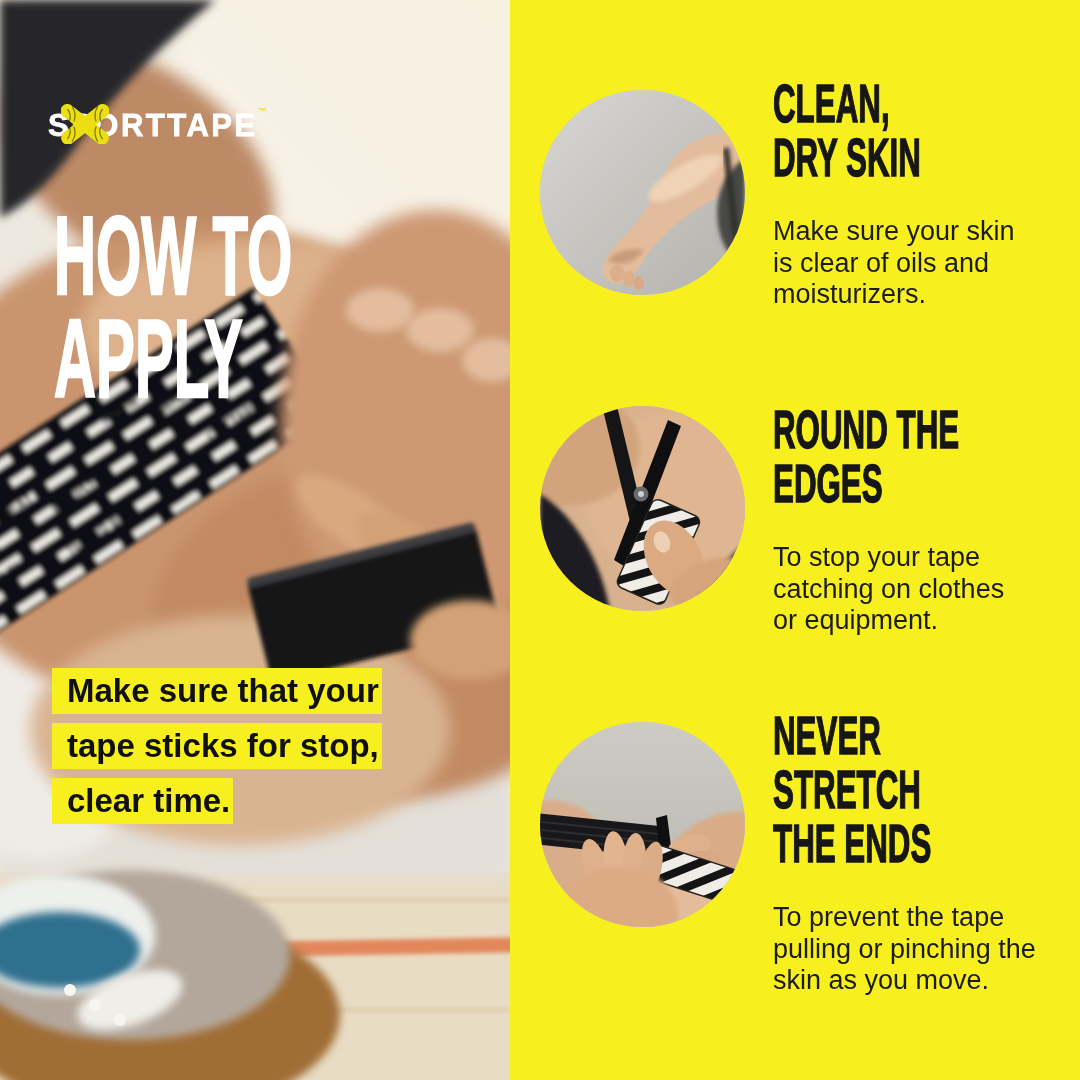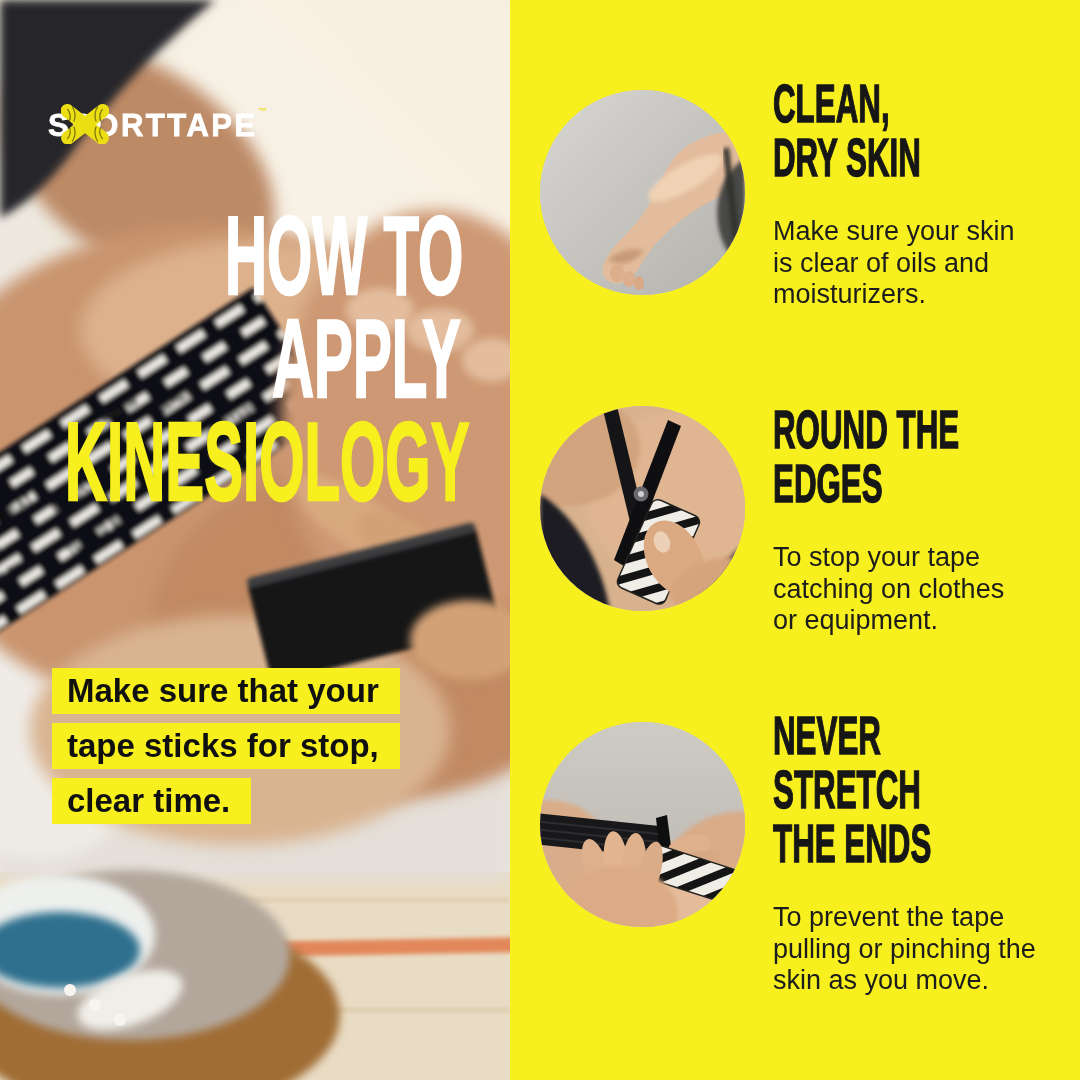--- a/index.html
+++ b/index.html
@@ -17,34 +17,34 @@
   .photo-half svg { position:absolute; left:0; top:0; }
 
   .logo { position:absolute; left:48px; top:108px; display:flex; align-items:center; }
   .logo-text {
     color:#ffffff; font-weight:700; font-size:31px; letter-spacing:2.5px;
     -webkit-text-stroke:0.8px #ffffff;
   }
   .logo-x { margin-left:13px; margin-top:-4px; }
   .logo-tm { color:#EBDE12; font-size:9px; font-weight:700; align-self:flex-start; margin-top:-2px; }
 
-  .hero-title { position:absolute; left:65px; top:204px;text-align:center; }
+  .hero-title { position:absolute; left:54px; top:204px; }
   .hero-line { height:103px; white-space:nowrap; }
   .cond {
     display:inline-block; transform:scaleX(0.52); transform-origin:0 0;
     font-weight:700; font-size:112px; line-height:103px; letter-spacing:0px;
   }
   .hero-line.white .cond { color:#ffffff; -webkit-text-stroke:2.5px #ffffff; }
   .hero-line.yellow .cond { color:#F7EF1E; -webkit-text-stroke:2.5px #F7EF1E; }
 
   .tagline { position:absolute; left:52px; top:668px; }
   .tag-line {
     display:table; background:#F7F01E; color:#101010;
     font-weight:700; font-size:33px; line-height:33px;
-    padding:6px 21px 7px 15px; margin-bottom:9px; white-space:nowrap;
+    padding:6px 3px 7px 15px; margin-bottom:9px; white-space:nowrap;
   }
 
   
   .yellow-panel {
     position:absolute; left:510px; top:0; width:551px; height:1080px;
     background:#F7F01E;
   }
   .circle {
     position:absolute; left:30px; width:205px; height:205px;
     border-radius:50%; overflow:hidden; background:#c9c6c0;
@@ -171,21 +171,20 @@
           <rect x="-6" y="17" width="72" height="17" rx="8.5" fill="#EBDE12" transform="rotate(-38 30 25)"></rect>
           <path d="M8,6 Q14,14 10,22 M14,3 Q20,13 16,22 M46,3 Q40,13 44,22 M52,6 Q46,14 50,22 M8,44 Q14,36 10,28 M14,47 Q20,37 16,28 M46,47 Q40,37 44,28 M52,44 Q46,36 50,28" stroke="#2b2506" stroke-width="1.6" fill="none" opacity="0.55"></path>
         </g>
       </svg>
       <span class="logo-tm">™</span>
     </div>
 
     <div class="hero-title">
       <div class="hero-line white"><span class="cond">HOW TO</span></div>
       <div class="hero-line white"><span class="cond">APPLY</span></div>
-      <div class="hero-line yellow"><span class="cond">KINESIOLOGY</span></div>
     </div>
 
     <div class="tagline">
       <div class="tag-line">Make sure that your</div>
       <div class="tag-line">tape sticks for stop,</div>
       <div class="tag-line">clear time.</div>
     </div>
   </div>
 
   <div class="yellow-panel">

